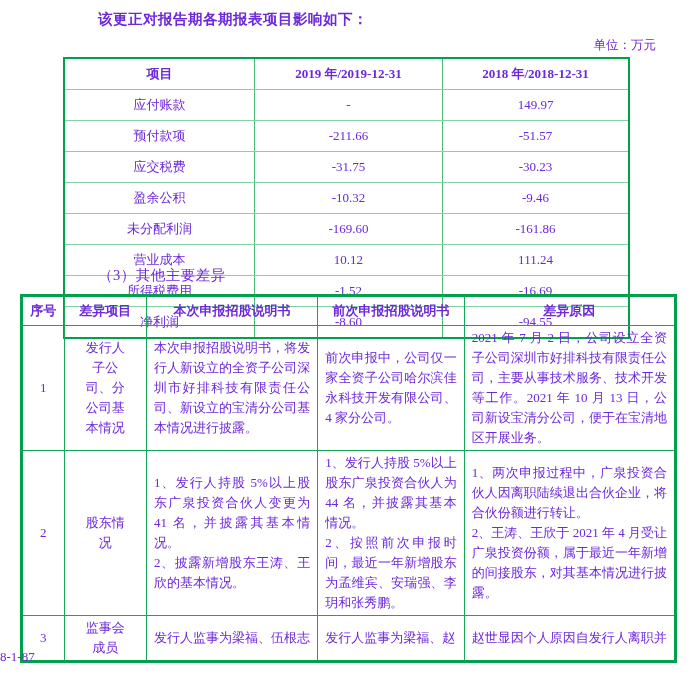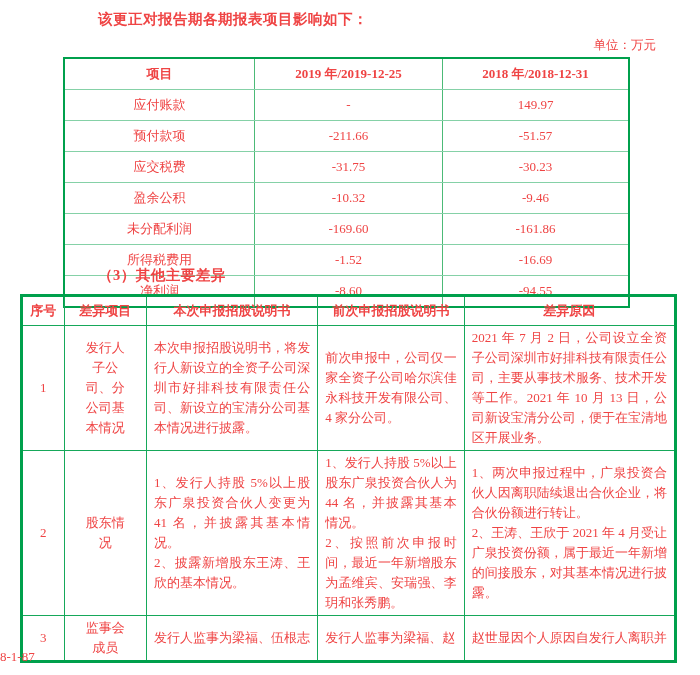--- a/index.html
+++ b/index.html
@@ -6,21 +6,21 @@
     margin: 0;
     padding: 0;
     background: #ffffff;
   }
   #page {
     position: relative;
     width: 700px;
     height: 675px;
     background: #ffffff;
     font-family: "Liberation Serif", "DejaVu Serif", serif;
-    color: #ef4444;
+    color: #6d28d9;
     overflow: hidden;
   }
   .heading {
     position: absolute;
     left: 98px;
     top: 10px;
     font-size: 14.5px;
     font-weight: 700;
     letter-spacing: 0.5px;
   }
@@ -57,21 +57,21 @@
   table.impact tr.hdr th {
     font-weight: 700;
     border-top-color: #00A04C;
   }
   
   .section-heading {
     position: absolute;
     left: 98px;
     top: 266px;
     font-size: 14.5px;
-    font-weight: 700;
+    font-weight: 400;
     letter-spacing: 0.5px;
   }
   
   table.diff {
     position: absolute;
     left: 20px;
     top: 294px;
     width: 657px;
     border-collapse: collapse;
     table-layout: fixed;
@@ -124,21 +124,21 @@
 
   <table class="impact">
     <colgroup>
       <col style="width:33.7%">
         <col style="width:33.3%">
         <col style="width:33%">
     </colgroup>
     <tbody>
       <tr class="hdr">
         <th>项目</th>
-        <th>2019 年/2019-12-25</th>
+        <th>2019 年/2019-12-31</th>
         <th>2018 年/2018-12-31</th>
       </tr>
       <tr>
         <td>应付账款</td>
         <td>-</td>
         <td>149.97</td>
       </tr>
       <tr>
         <td>预付款项</td>
         <td>-211.66</td>
@@ -151,20 +151,25 @@
       </tr>
       <tr>
         <td>盈余公积</td>
         <td>-10.32</td>
         <td>-9.46</td>
       </tr>
       <tr>
         <td>未分配利润</td>
         <td>-169.60</td>
         <td>-161.86</td>
+      </tr>
+      <tr>
+        <td>营业成本</td>
+        <td>10.12</td>
+        <td>111.24</td>
       </tr>
       <tr>
         <td>所得税费用</td>
         <td>-1.52</td>
         <td>-16.69</td>
       </tr>
       <tr>
         <td>净利润</td>
         <td>-8.60</td>
         <td>-94.55</td>

